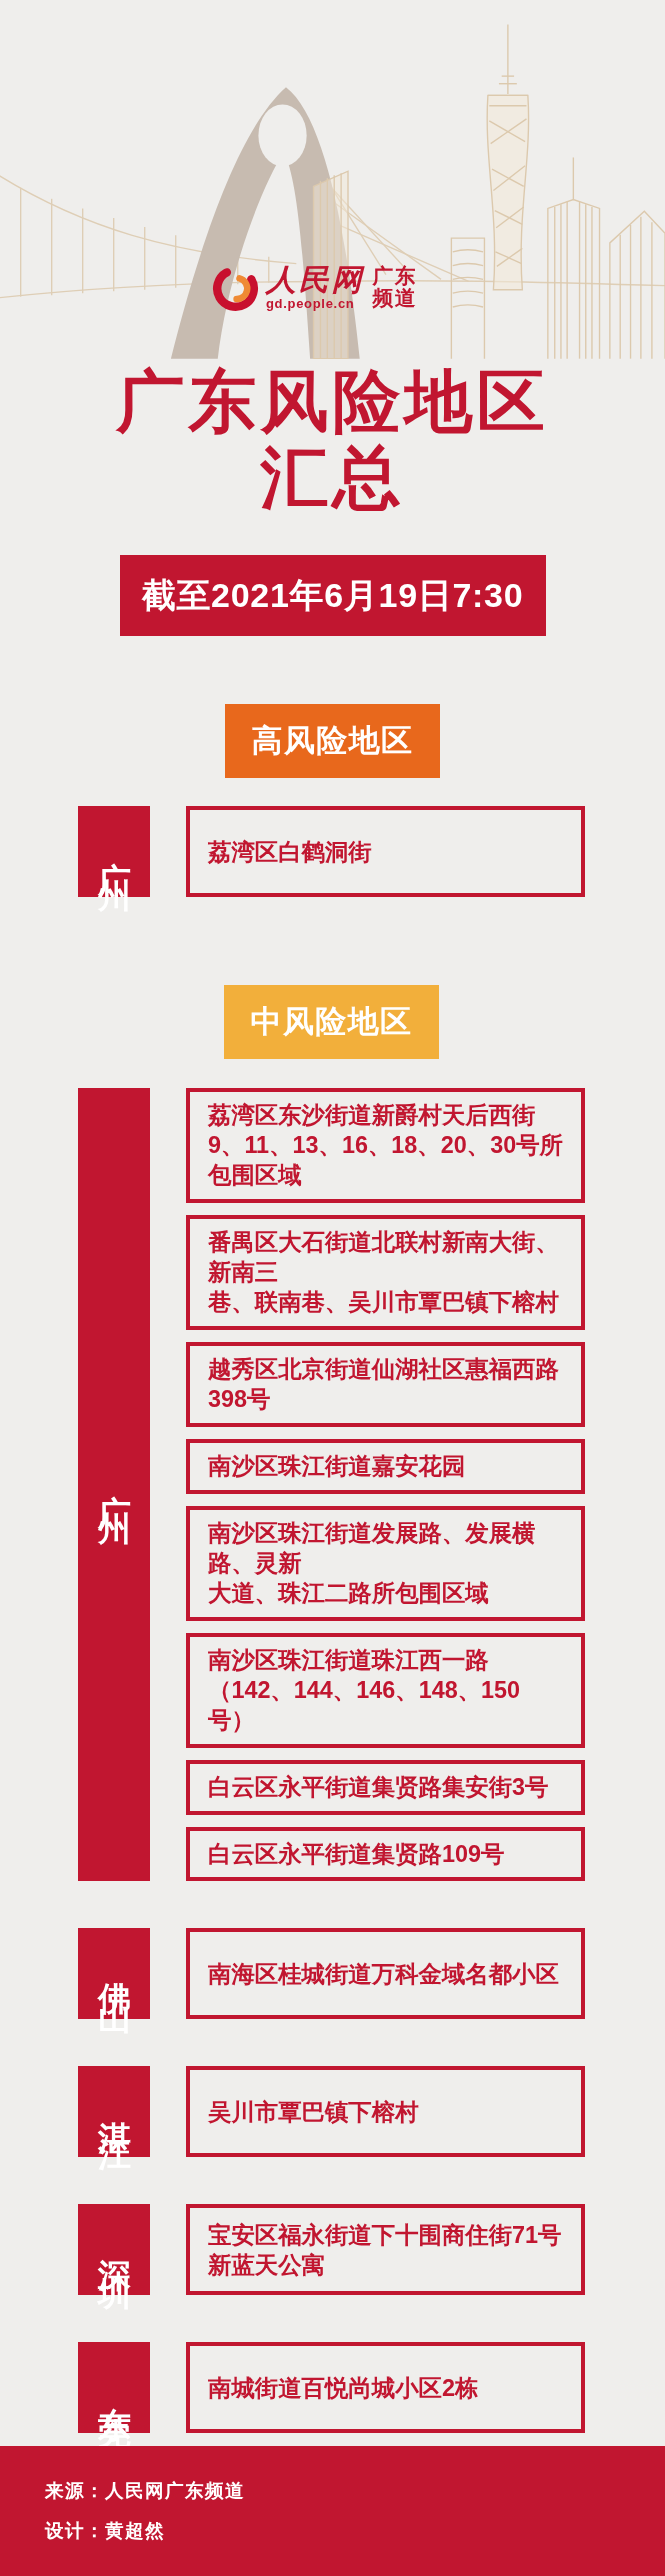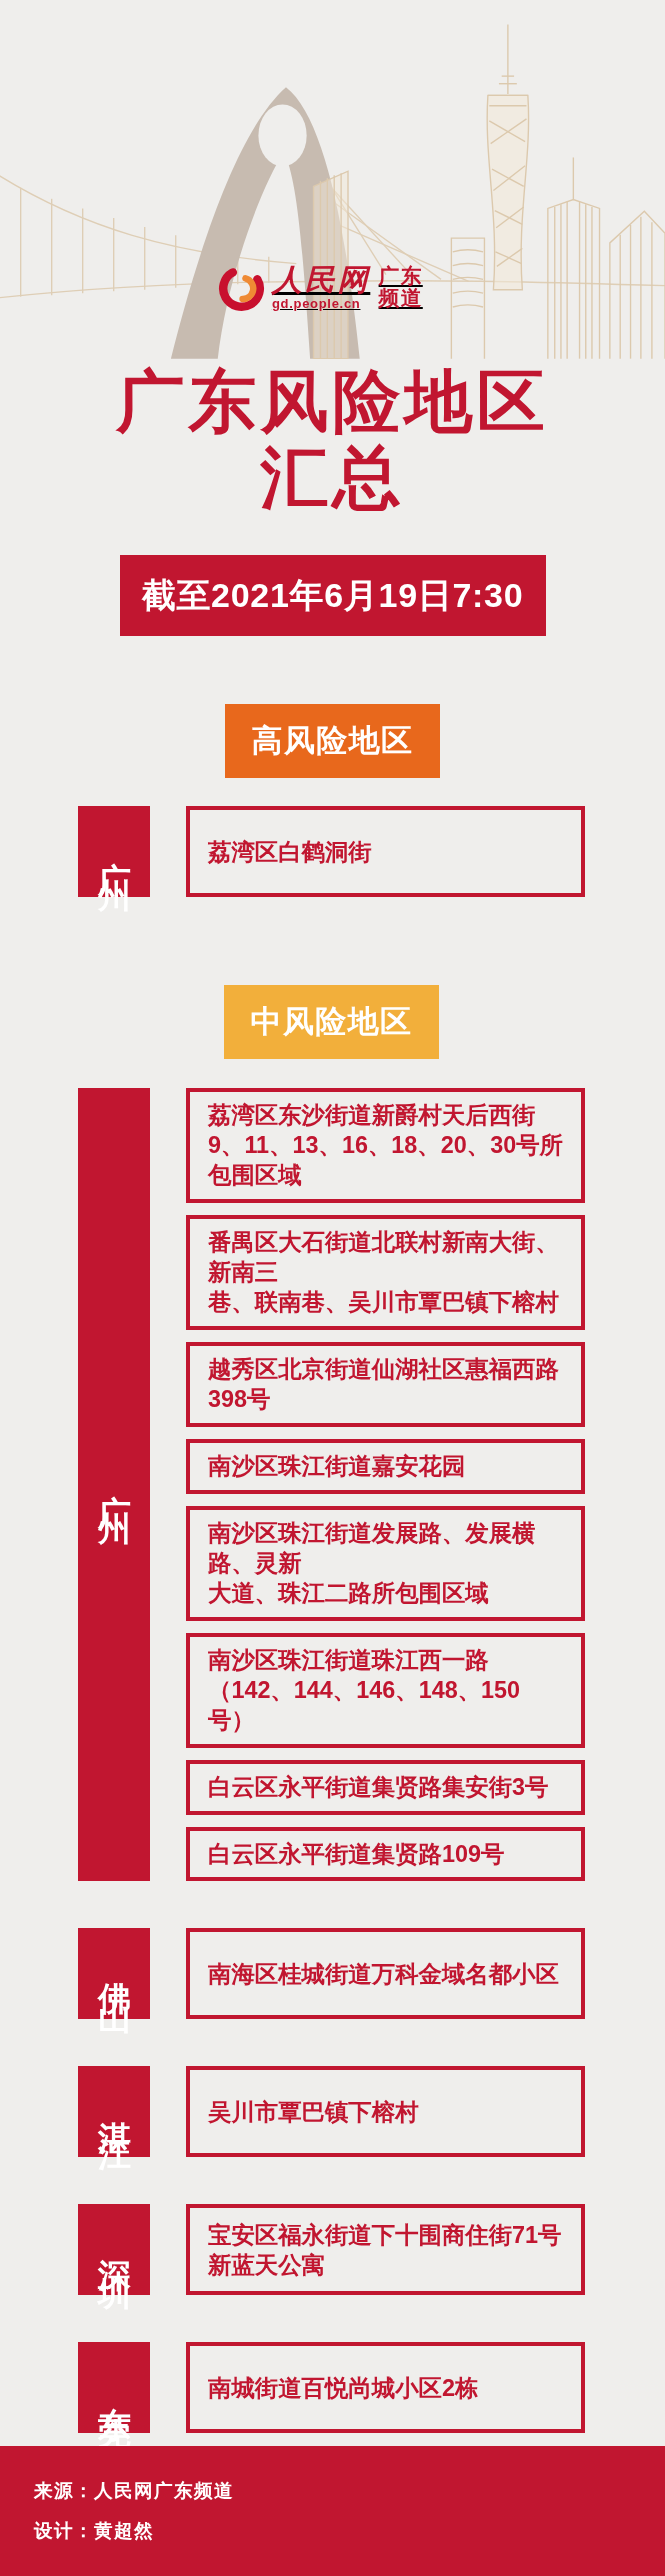--- a/index.html
+++ b/index.html
@@ -13,21 +13,21 @@
   *{box-sizing:border-box;margin:0;padding:0;}
   html,body{background:#dcdcdc;}
   body{width:665px;height:2576px;position:relative;margin:0 auto;
        background:var(--bg);overflow:hidden;
        font-family:"Liberation Sans", sans-serif;}
 
   
   .header{position:relative;height:359px;}
   .skyline{position:absolute;left:0;top:0;}
 
-  .logo{position:absolute;left:218px;top:265px;display:flex;align-items:flex-start;text-decoration:underline;}
+  .logo{position:absolute;left:212px;top:265px;display:flex;align-items:flex-start;}
   .logo-mark{width:47px;height:47px;flex:0 0 auto;}
   .logo-text{margin-left:6.9px;}
   .logo-brand{font-size:30px;font-weight:bold;color:var(--red);
               letter-spacing:2.8px;line-height:1.0;font-style:italic;}
   .logo-domain{font-size:13px;font-weight:bold;color:var(--red);
                letter-spacing:0.7px;margin-top:1.4px;}
   .logo-channel{margin-left:8.3px;font-size:20.7px;font-weight:bold;
                 color:var(--red);line-height:1.05;letter-spacing:1.4px;}
 
   
@@ -65,21 +65,21 @@
          font-size:23.4px;font-weight:bold;line-height:30px;
          padding:8.3px 18px;white-space:pre-line;
          display:flex;align-items:center;}
   .entry--tall{min-height:91px;}
 
   
   .note{margin-top:77px;text-align:center;color:var(--red);
         font-size:21.4px;font-weight:bold;letter-spacing:1.4px;}
 
   .footer{position:absolute;left:0;bottom:0;width:665px;height:130px;
-          background:var(--red);color:#fff;padding:32px 0 0 34px;}
+          background:var(--red);color:#fff;padding:32px 0 0 45px;}
   .footer div{font-size:18.6px;font-weight:bold;letter-spacing:1.4px;}
   .footer div + div{margin-top:13.8px;}
 </style>
 </head>
 <body>
 
 <div class="header">
   <svg class="skyline" width="665" height="359" viewBox="0 0 965 520">
     <g stroke="#dcc9ad" stroke-width="2" fill="none" opacity="0.85">
 

